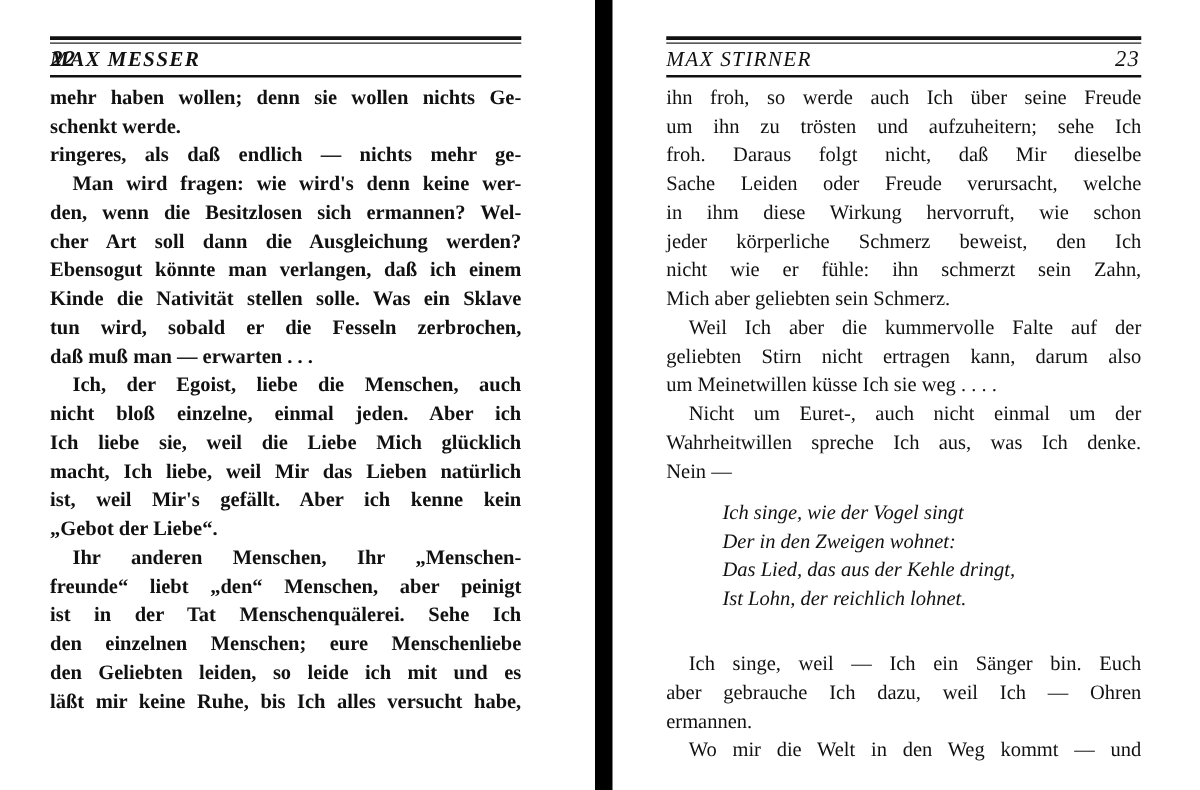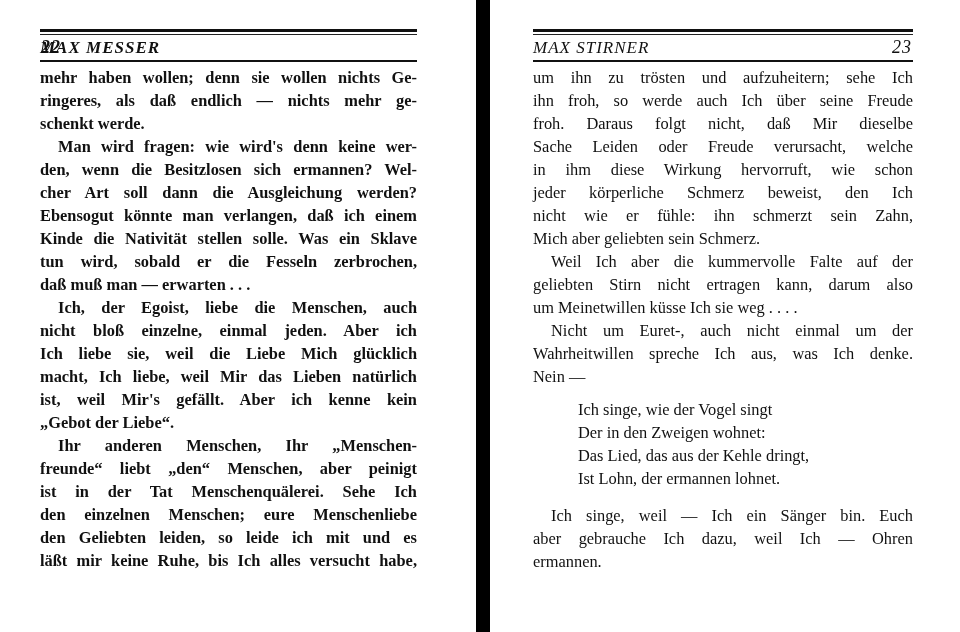--- a/index.html
+++ b/index.html
@@ -97,22 +97,23 @@
       height: 23px;
     }
     .line.last {
       text-align-last: left;
     }
     .line.indent {
       padding-left: 18px;
     }
     .verse {
       margin-top: 10px;
-      margin-bottom: 14px;
+      margin-bottom: 29px;
       padding-left: 45px;
+      font-style: italic;
       font-size: 16.4px;
     }
     .verse .vline {
       display: block;
       height: 23px;
       white-space: nowrap;
     }
     .gutter {
       position: absolute;
       left: 476px;
@@ -128,22 +129,22 @@
 <div class="page page-left">
   <div class="rule-top-thick"></div>
   <div class="rule-top-thin"></div>
   <div class="running-head">
     <span class="pnum">22</span>
     <span class="rtitle">MAX MESSER</span>
   </div>
   <div class="rule-under-head"></div>
   <div class="body-text" id="left-body">
       <span class="line">mehr haben wollen; denn sie wollen nichts Ge-</span>
+      <span class="line last">schenkt werde.</span>
       <span class="line">ringeres, als daß endlich — nichts mehr ge-</span>
-      <span class="line last">schenkt werde.</span>
       <span class="line indent">Man wird fragen: wie wird's denn keine wer-</span>
       <span class="line">den, wenn die Besitzlosen sich ermannen? Wel-</span>
       <span class="line">cher Art soll dann die Ausgleichung werden?</span>
       <span class="line">Ebensogut könnte man verlangen, daß ich einem</span>
       <span class="line">Kinde die Nativität stellen solle. Was ein Sklave</span>
       <span class="line">tun wird, sobald er die Fesseln zerbrochen,</span>
       <span class="line last">daß muß man — erwarten . . .</span>
       <span class="line indent">Ich, der Egoist, liebe die Menschen, auch</span>
       <span class="line">nicht bloß einzelne, einmal jeden. Aber ich</span>
       <span class="line">Ich liebe sie, weil die Liebe Mich glücklich</span>
@@ -164,40 +165,41 @@
 <div class="page page-right">
   <div class="rule-top-thick"></div>
   <div class="rule-top-thin"></div>
   <div class="running-head">
     <span class="rtitle">MAX STIRNER</span>
     <span class="pnum">23</span>
   </div>
   <div class="rule-under-head"></div>
   <div class="body-text">
     <div id="right-body-before">
+        <span class="line">ihn froh, so werde auch Ich über seine Freude</span>
         <span class="line">um ihn zu trösten und aufzuheitern; sehe Ich</span>
-        <span class="line">ihn froh, so werde auch Ich über seine Freude</span>
         <span class="line">froh. Daraus folgt nicht, daß Mir dieselbe</span>
         <span class="line">Sache Leiden oder Freude verursacht, welche</span>
         <span class="line">in ihm diese Wirkung hervorruft, wie schon</span>
         <span class="line">jeder körperliche Schmerz beweist, den Ich</span>
         <span class="line">nicht wie er fühle: ihn schmerzt sein Zahn,</span>
         <span class="line last">Mich aber geliebten sein Schmerz.</span>
         <span class="line indent">Weil Ich aber die kummervolle Falte auf der</span>
         <span class="line">geliebten Stirn nicht ertragen kann, darum also</span>
         <span class="line last">um Meinetwillen küsse Ich sie weg . . . .</span>
         <span class="line indent">Nicht um Euret-, auch nicht einmal um der</span>
         <span class="line">Wahrheitwillen spreche Ich aus, was Ich denke.</span>
         <span class="line last">Nein —</span>
       </div>
     <div class="verse" id="right-verse">
         <span class="vline">Ich singe, wie der Vogel singt</span>
         <span class="vline">Der in den Zweigen wohnet:</span>
         <span class="vline">Das Lied, das aus der Kehle dringt,</span>
-        <span class="vline">Ist Lohn, der ermannen lohnet.</span>
+        <span class="vline">Ist Lohn, der reichlich lohnet.</span>
       </div>
     <div id="right-body-after">
         <span class="line indent">Ich singe, weil — Ich ein Sänger bin. Euch</span>
         <span class="line">aber gebrauche Ich dazu, weil Ich — Ohren</span>
         <span class="line last">ermannen.</span>
+        <span class="line indent">Wo mir die Welt in den Weg kommt — und</span>
       </div>
   </div>
 </div>
 
 </body></html>

